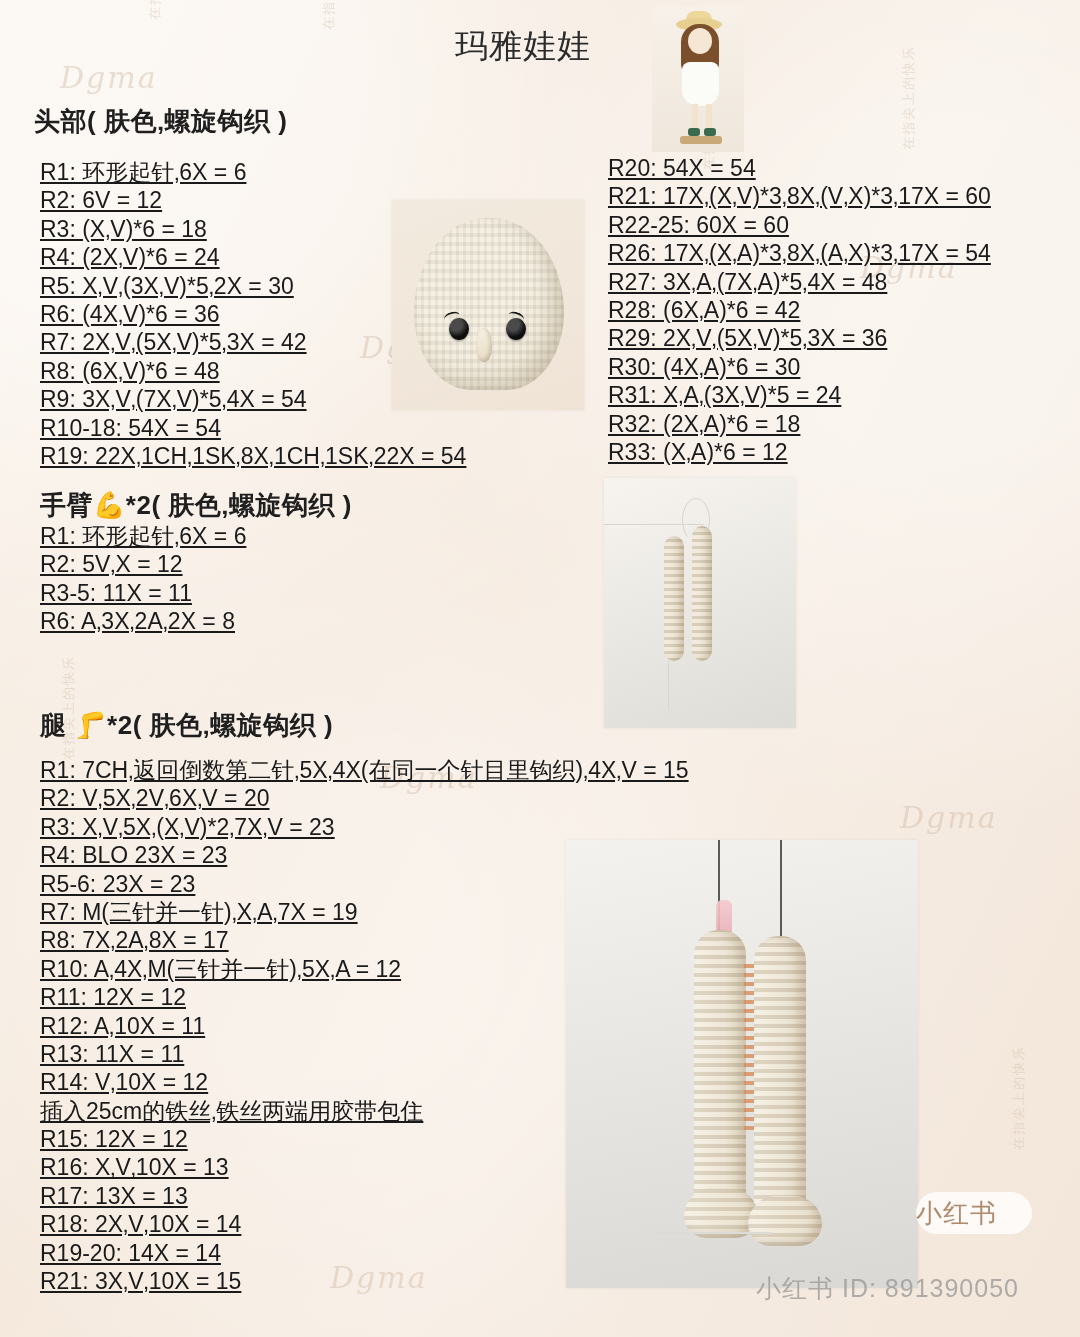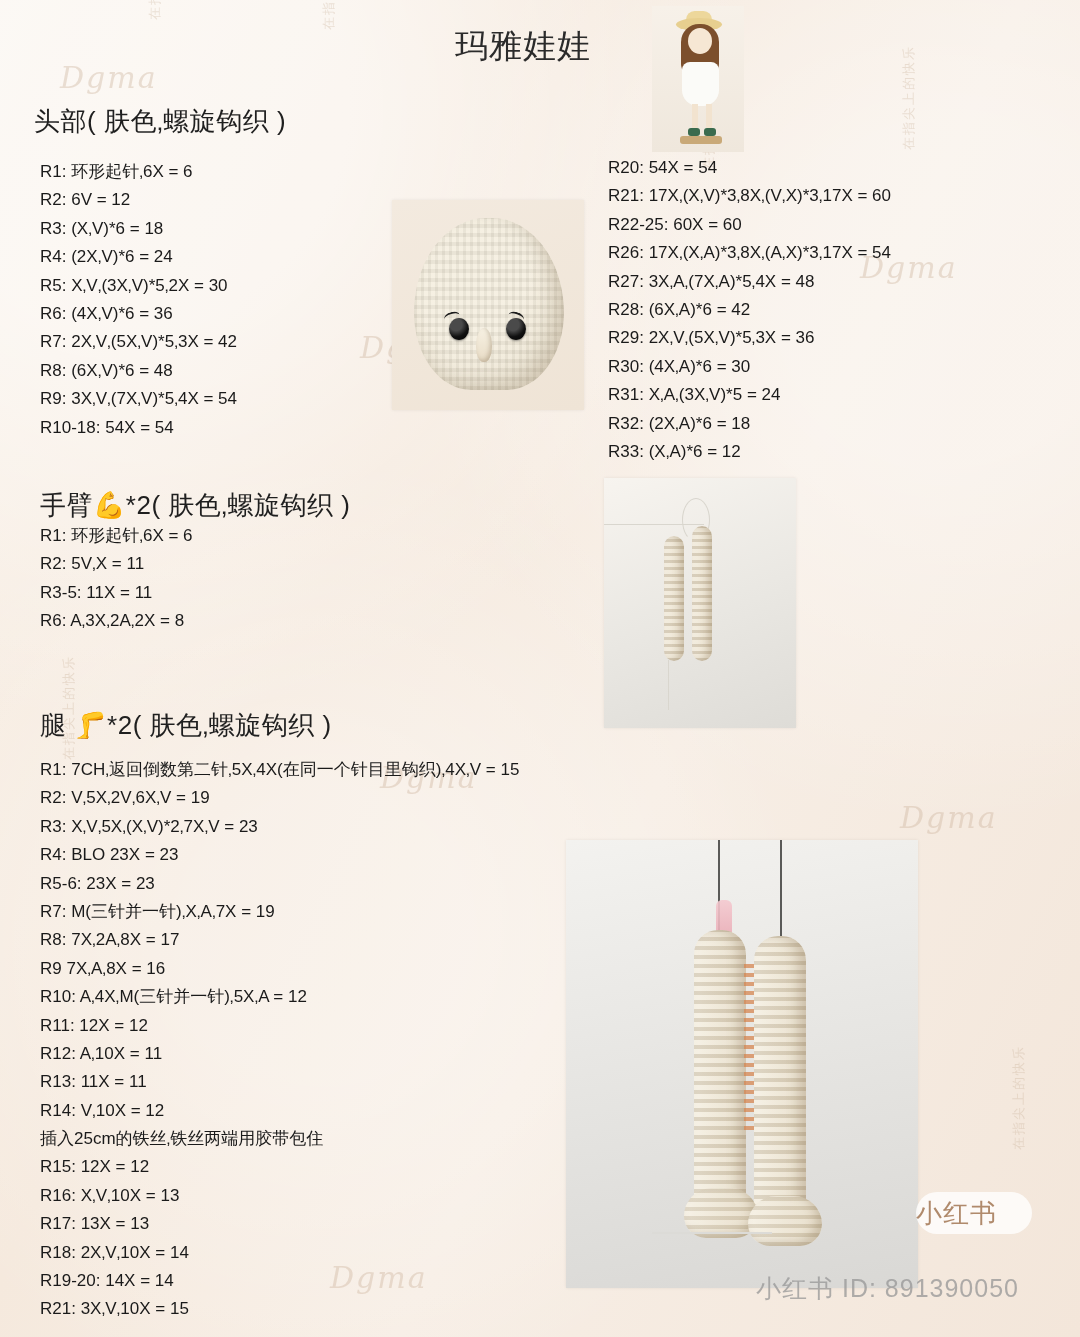--- a/index.html
+++ b/index.html
@@ -50,31 +50,32 @@
     top: 24px;
     font-size: 33px;
     color: #2b2b2b;
     letter-spacing: 1px;
   }
 
   .section-head {
     position: absolute;
     font-size: 26px;
     color: #1f1f1f;
-    font-weight: normal;
+    font-weight: bold;
     letter-spacing: 0.5px;
     white-space: nowrap;
   }
 
   .rowlist {
     position: absolute;
-    font-size: 17px;
+    font-size: 23px;
     line-height: 28.4px;
     color: #1a1a1a;
     white-space: nowrap;
+    text-decoration: underline;
   }
   .rowlist div { height: 28.4px; }
 
   
   .photo {
     position: absolute;
     overflow: hidden;
     box-shadow: 0 0 3px rgba(0,0,0,0.08);
   }
 
@@ -267,20 +268,21 @@
       <div>R1: 环形起针‚6X = 6</div>
       <div>R2: 6V = 12</div>
       <div>R3: (X‚V)*6 = 18</div>
       <div>R4: (2X‚V)*6 = 24</div>
       <div>R5: X‚V‚(3X‚V)*5‚2X = 30</div>
       <div>R6: (4X‚V)*6 = 36</div>
       <div>R7: 2X‚V‚(5X‚V)*5‚3X = 42</div>
       <div>R8: (6X‚V)*6 = 48</div>
       <div>R9: 3X‚V‚(7X‚V)*5‚4X = 54</div>
       <div>R10-18: 54X = 54</div>
+      <div>R19: 22X‚1CH‚1SK‚8X‚1CH‚1SK‚22X = 54</div>
     </div>
 
   <div class="rowlist" id="head-rows-right" style="left:608px; top:154px;">
       <div>R20: 54X = 54</div>
       <div>R21: 17X‚(X‚V)*3‚8X‚(V‚X)*3‚17X = 60</div>
       <div>R22-25: 60X = 60</div>
       <div>R26: 17X‚(X‚A)*3‚8X‚(A‚X)*3‚17X = 54</div>
       <div>R27: 3X‚A‚(7X‚A)*5‚4X = 48</div>
       <div>R28: (6X‚A)*6 = 42</div>
       <div>R29: 2X‚V‚(5X‚V)*5‚3X = 36</div>
@@ -296,44 +298,43 @@
     <div class="lash r"></div>
     <div class="eye left"></div>
     <div class="eye right"></div>
     <div class="nose"></div>
   </div>
 
   <div class="section-head" style="left:40px; top:488px;">手臂💪*2( 肤色‚螺旋钩织 )</div>
 
   <div class="rowlist" id="arm-rows" style="left:40px; top:522px;">
       <div>R1: 环形起针‚6X = 6</div>
-      <div>R2: 5V‚X = 11</div>
+      <div>R2: 5V‚X = 12</div>
       <div>R3-5: 11X = 11</div>
       <div>R6: A‚3X‚2A‚2X = 8</div>
     </div>
 
   <div class="photo" id="photo-arms">
     <div class="wire" style="left:78px; top:20px; width:26px; height:42px; border-bottom-color:transparent;"></div>
     <div class="wire" style="left:-10px; top:6px; width:110px; height:40px; border-radius:0; border:none; border-bottom:1.6px solid #d9d6ce;"></div>
     <div class="arm a1"></div>
     <div class="arm a2"></div>
     <div class="wire" style="left:64px; top:182px; width:12px; height:50px; border-radius:0; border:none; border-left:1.6px solid #d9d6ce;"></div>
   </div>
 
   <div class="section-head" style="left:40px; top:708px;">腿 🦵*2( 肤色‚螺旋钩织 )</div>
 
   <div class="rowlist" id="leg-rows" style="left:40px; top:756px;">
       <div>R1: 7CH‚返回倒数第二针‚5X‚4X(在同一个针目里钩织)‚4X‚V = 15</div>
-      <div>R2: V‚5X‚2V‚6X‚V = 19</div>
+      <div>R2: V‚5X‚2V‚6X‚V = 20</div>
       <div>R3: X‚V‚5X‚(X‚V)*2‚7X‚V = 23</div>
       <div>R4: BLO 23X = 23</div>
       <div>R5-6: 23X = 23</div>
       <div>R7: M(三针并一针)‚X‚A‚7X = 19</div>
       <div>R8: 7X‚2A‚8X = 17</div>
-      <div>R9 7X‚A‚8X = 16</div>
       <div>R10: A‚4X‚M(三针并一针)‚5X‚A = 12</div>
       <div>R11: 12X = 12</div>
       <div>R12: A‚10X = 11</div>
       <div>R13: 11X = 11</div>
       <div>R14: V‚10X = 12</div>
       <div>插入25cm的铁丝‚铁丝两端用胶带包住</div>
       <div>R15: 12X = 12</div>
       <div>R16: X‚V‚10X = 13</div>
       <div>R17: 13X = 13</div>
       <div>R18: 2X‚V‚10X = 14</div>

